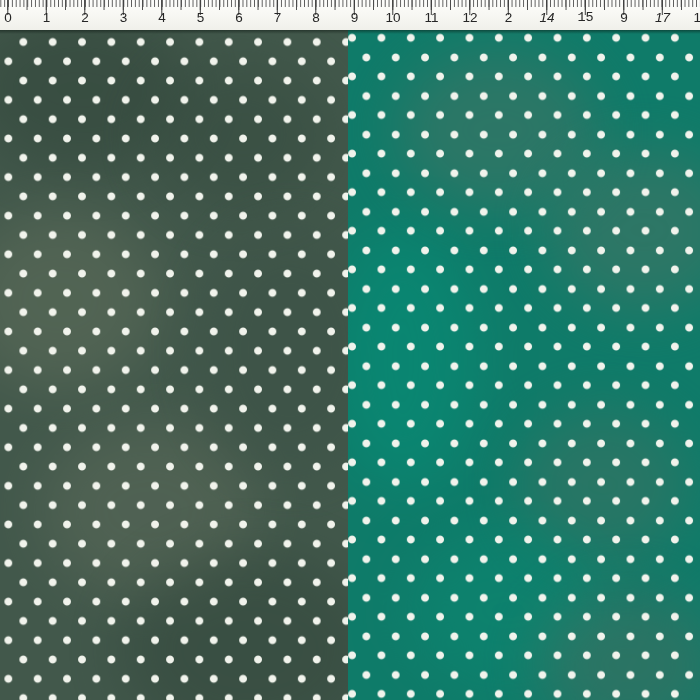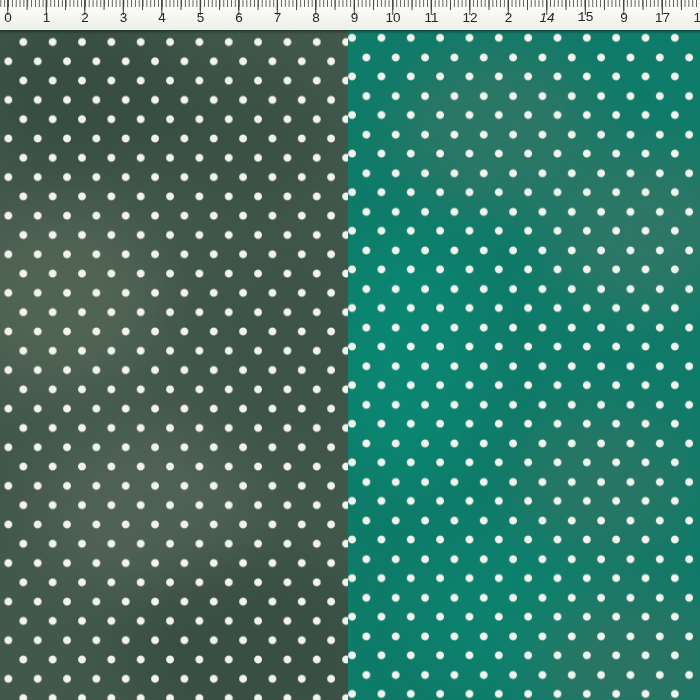--- a/index.html
+++ b/index.html
@@ -83,21 +83,21 @@
         <span class="rnum" style="left: 277.5px;">7</span>
         <span class="rnum" style="left: 316px;">8</span>
         <span class="rnum" style="left: 354.5px;">9</span>
         <span class="rnum" style="left: 393px;">10</span>
         <span class="rnum" style="left: 431.5px;">11</span>
         <span class="rnum" style="left: 470px; text-align: right;">12</span>
         <span class="rnum" style="left: 508.5px;">2</span>
         <span class="rnum" style="left: 547px; font-style: italic;">14</span>
         <span class="rnum" style="left: 585.5px; font-family: Liberation Mono, monospace;">15</span>
         <span class="rnum" style="left: 624px;">9</span>
-        <span class="rnum" style="left: 662.5px;">17</span>
+        <span class="rnum" style="left: 662.5px; font-style: italic;">17</span>
         <span class="rnum" style="left: 701px;">18</span>
       </div>
   </div>
 
   <div class="fabric">
 
     <div class="half left">
       <div class="blob bl1"></div>
       <div class="blob bl2"></div>
       <div class="blob bl3"></div>

